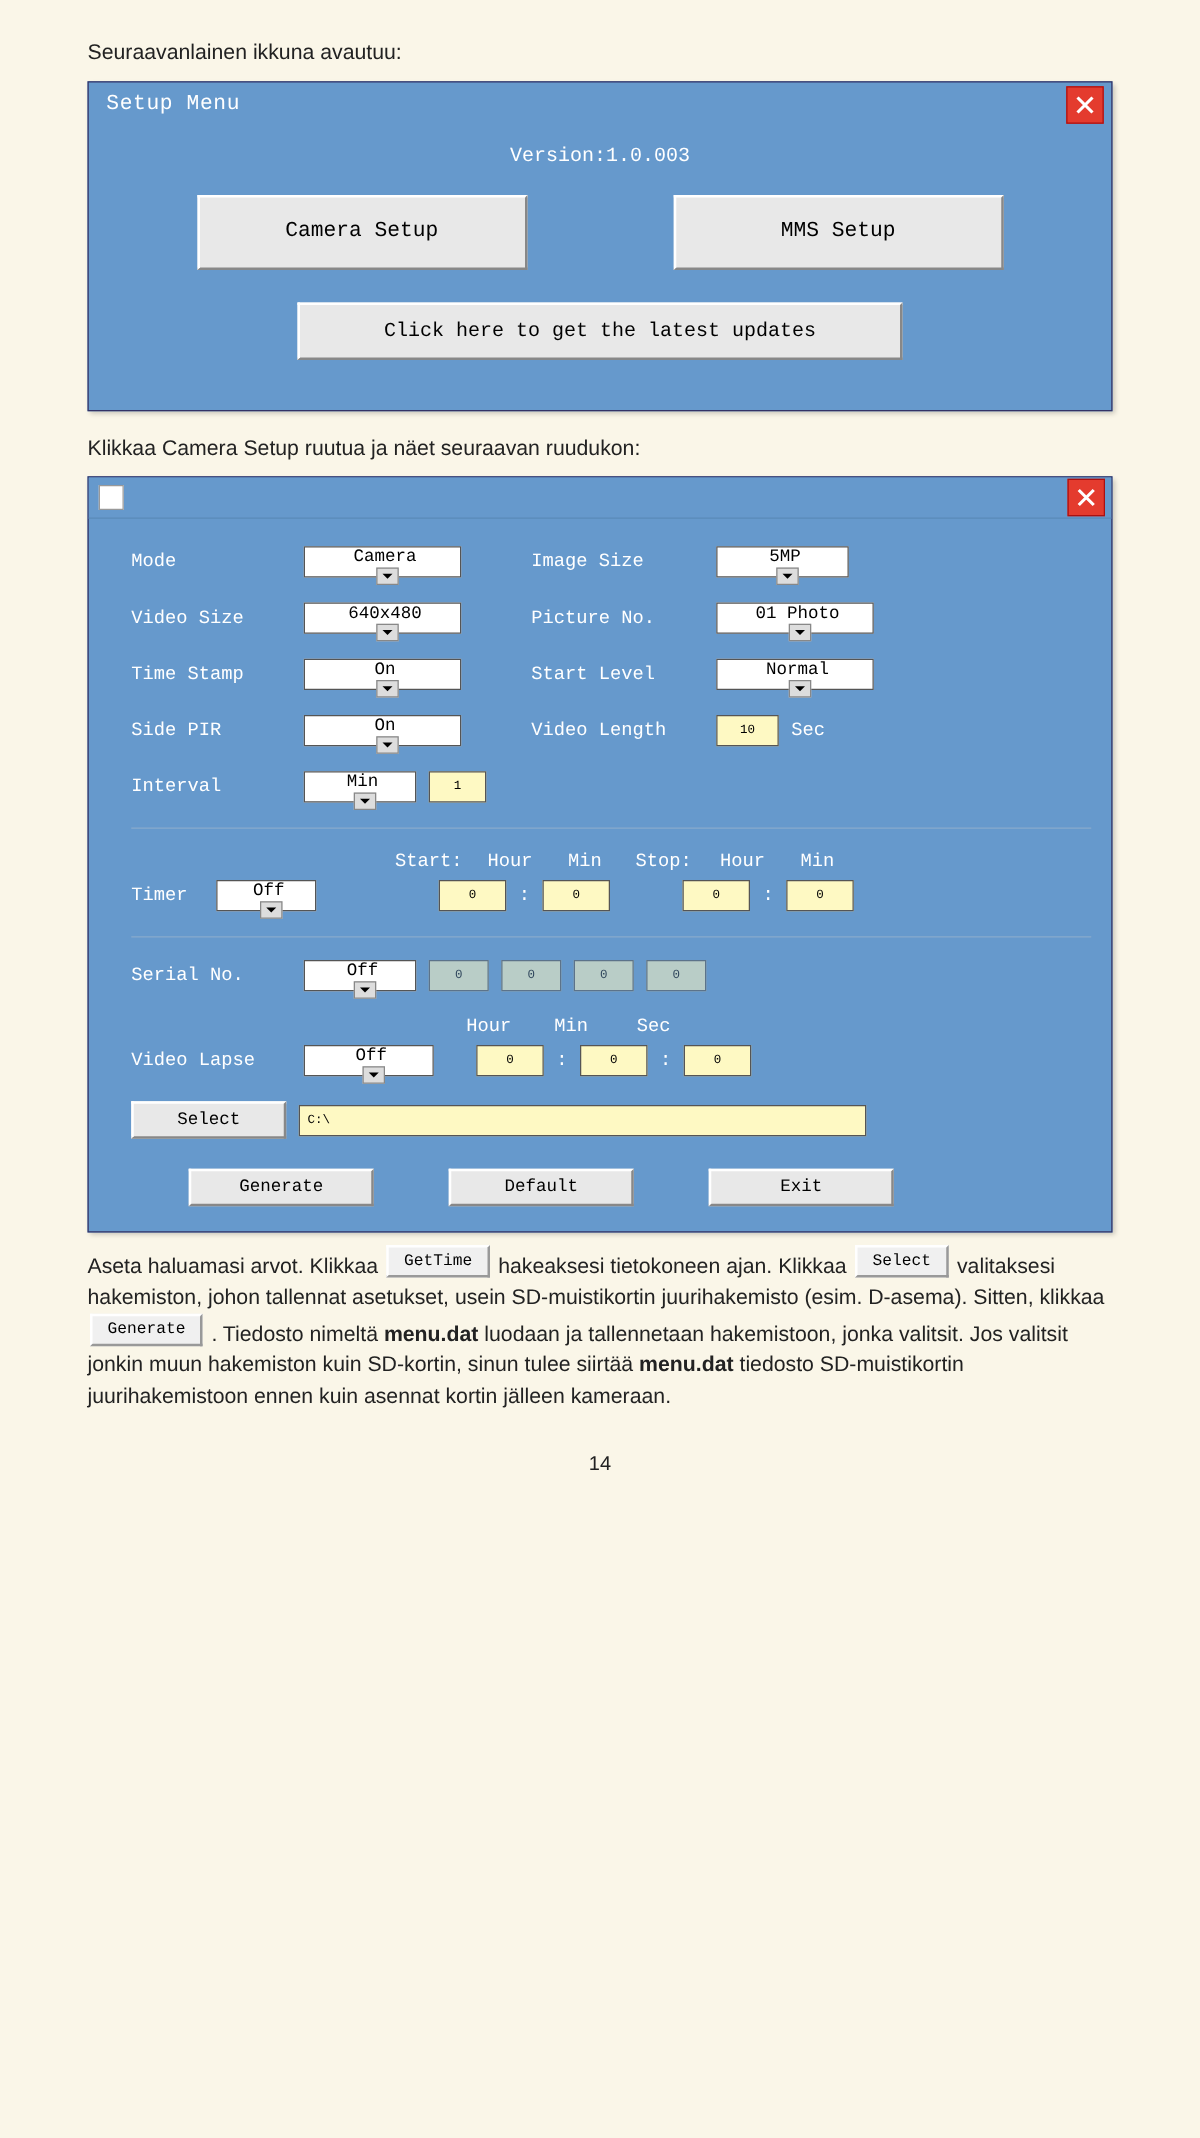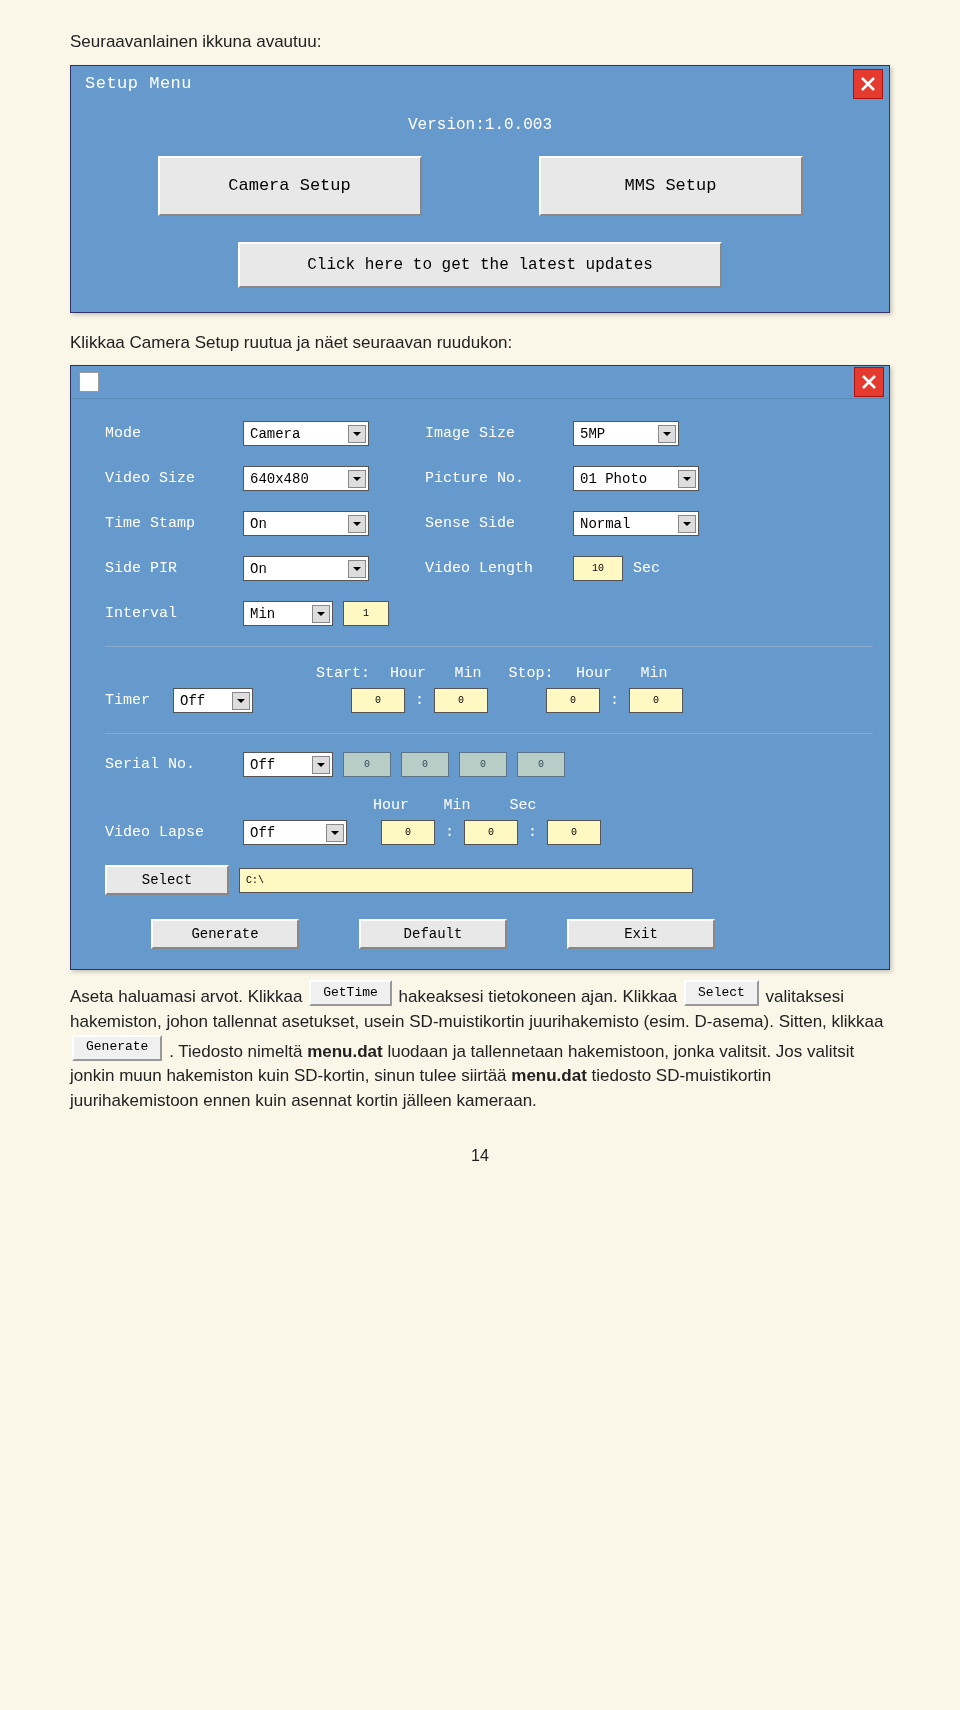--- a/index.html
+++ b/index.html
@@ -40,21 +40,21 @@
   }
   .titlebar .title-text { font-size: 17px; letter-spacing:0.5px;}
   .close-btn {
     width: 28px; height: 28px;
     background: #e43b2e;
     border: 1px solid #a11;
     display:flex;align-items:center;justify-content:center;
   }
   .close-btn svg { width:16px;height:16px; }
   .win-body {
-    padding: 10px 28px 24px 28px;
+    padding: 10px 28px 40px 28px;
   }
   .ver {
     text-align:center;
     font-family:"Courier New",monospace;
     color:#fff;
     font-size:16px;
     margin: 4px 0 22px 0;
   }
   .big-row {
     display:flex;
@@ -107,21 +107,21 @@
   }
   .row {
     display:flex;align-items:center;margin-bottom:20px;gap:10px;
   }
   .lbl { display:inline-block; min-width:128px; }
   .lbl2 { display:inline-block; min-width:138px; }
   .sel {
     background:#fff;color:#000;height:23px;
     border:1px solid #555;
     display:inline-flex;align-items:center;justify-content:space-between;
-    padding:0 2px 0 6px;font-size:14px;
+    padding:0 2px 0 6px;font-size:14px;flex-direction:column;
   }
   .sel .arrow {
     width:16px;height:16px;background:#ddd;border:1px solid #888;
     display:inline-flex;align-items:center;justify-content:center;
     margin-left:4px;
   }
   .sel .arrow::after{
     content:"";border:4px solid transparent;border-top-color:#000;margin-top:4px;
   }
   .txt {
@@ -228,21 +228,21 @@
           </span>
     </div>
 
     <div class="row">
       <span class="lbl">Time Stamp</span>
       <span class="sel" style="width:116px">
             <span>On</span>
             <span class="arrow"></span>
           </span>
       <span class="spacer"></span>
-      <span class="lbl2">Sense Side</span>
+      <span class="lbl2">Start Level</span>
       <span class="sel" style="width:116px">
             <span>Normal</span>
             <span class="arrow"></span>
           </span>
     </div>
 
     <div class="row">
       <span class="lbl">Side PIR</span>
       <span class="sel" style="width:116px">
             <span>On</span>

